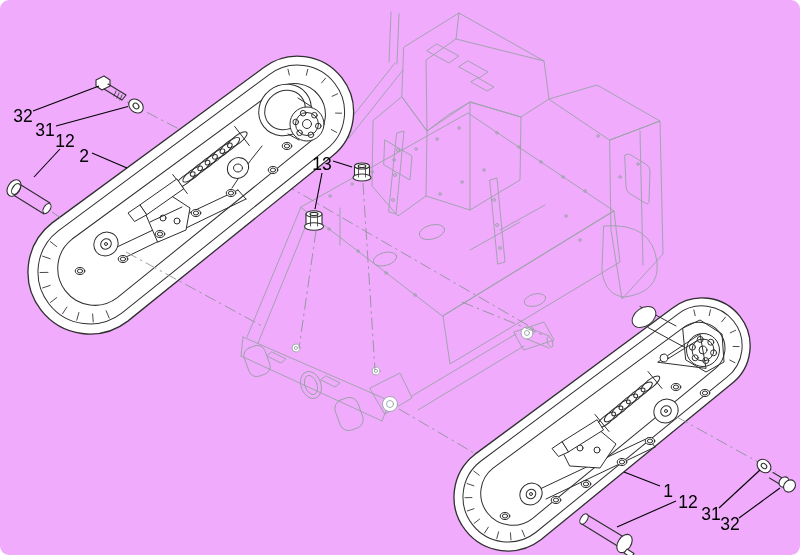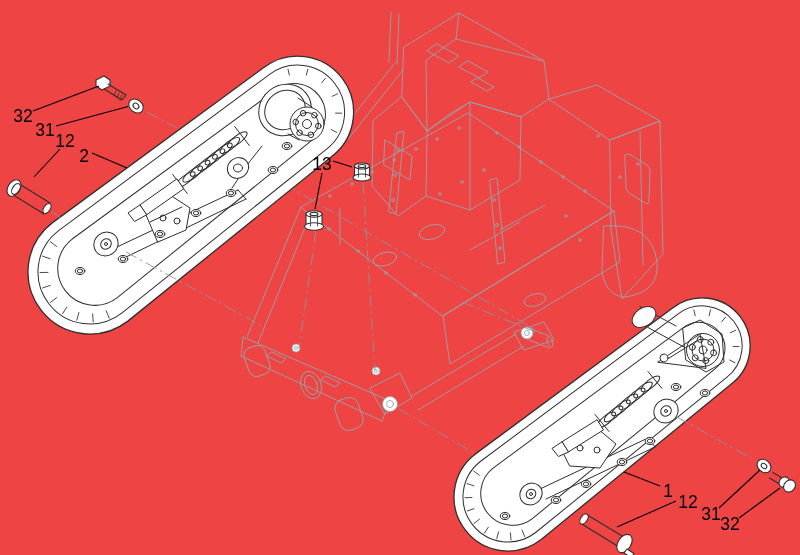--- a/index.html
+++ b/index.html
@@ -1,17 +1,17 @@
 <!DOCTYPE html>
 <html><head>
 <meta charset="utf-8">
 <style>
   html,body{margin:0;padding:0;background:#fff;}
-  .stage{position:relative;width:800px;height:555px;background:#ef4444;overflow:hidden;
-         font-family:"Liberation Sans",sans-serif;}
+  .stage{position:relative;width:800px;height:555px;background:#f0abfc;overflow:hidden;
+         font-family:"Liberation Sans",sans-serif;border-radius:9px;}
   svg{display:block}
   text.callout{font-family:"Liberation Sans",sans-serif;font-size:17.5px;fill:#000;}
 </style>
 </head>
 <body>
 
 <div class="stage">
 <svg width="800" height="555" viewBox="0 0 800 555">
 
   <g stroke="#9aa1a7" stroke-width="0.9" fill="none" stroke-linejoin="round" stroke-linecap="round">

